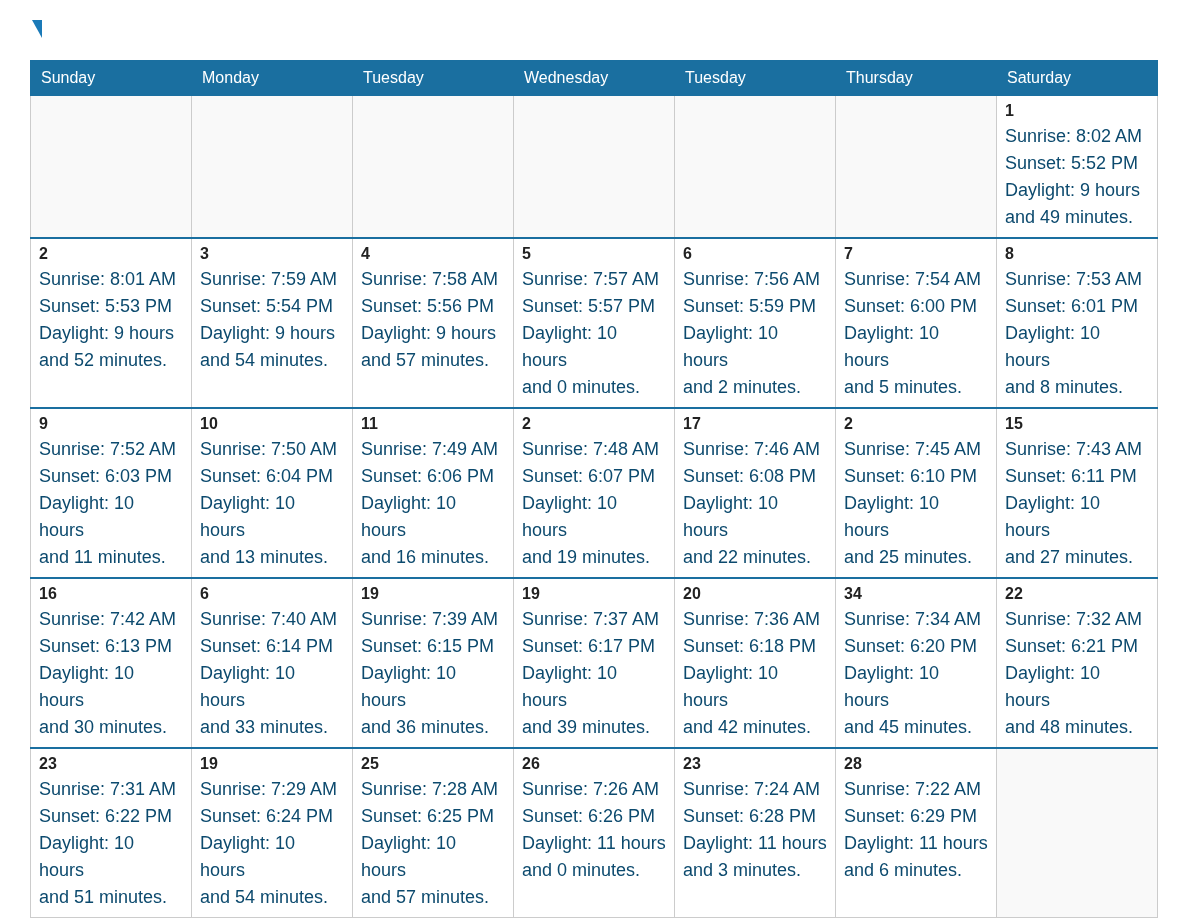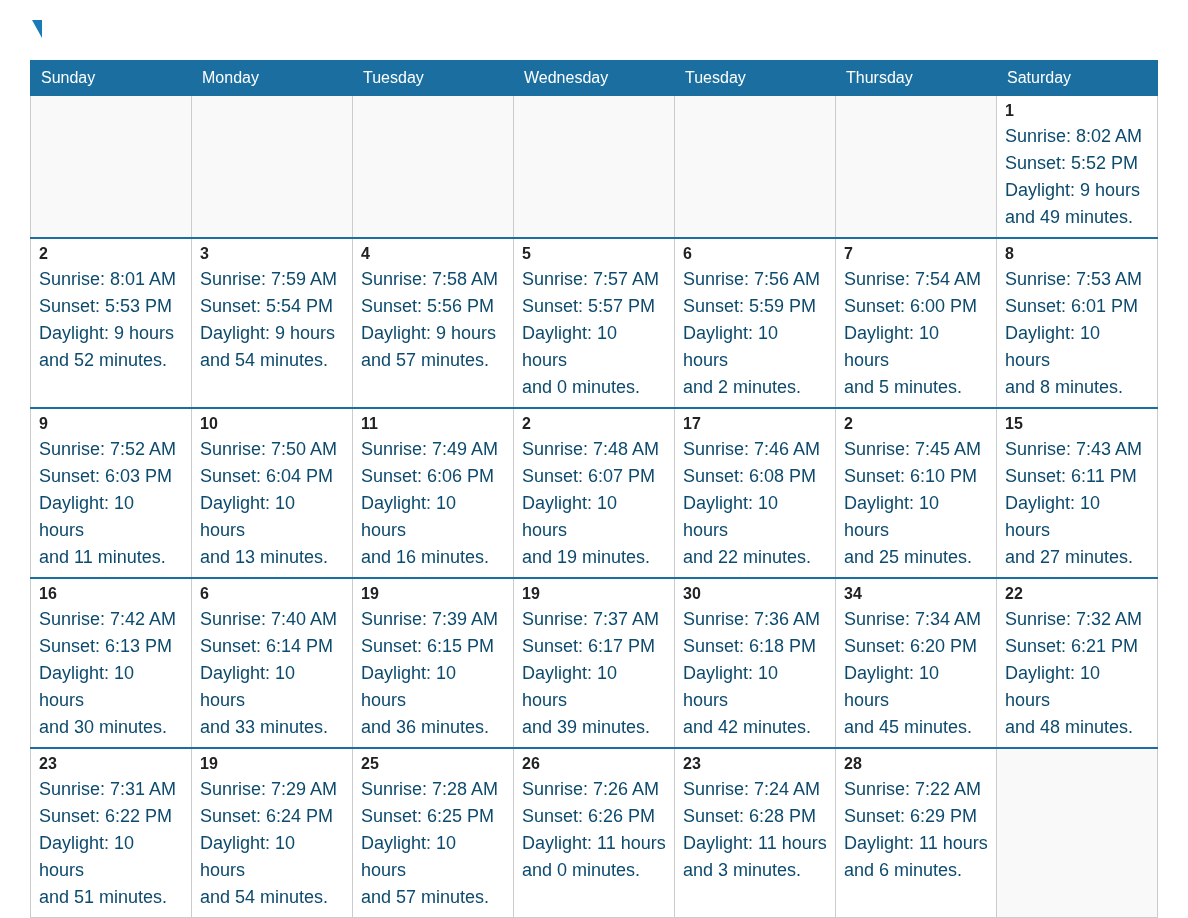--- a/index.html
+++ b/index.html
@@ -214,21 +214,21 @@
         </td>
         <td>
           <span class="day-num">19</span>
           <div class="day-info">Sunrise: 7:39 AM<br>Sunset: 6:15 PM<br>Daylight: 10 hours<br>and 36 minutes.</div>
         </td>
         <td>
           <span class="day-num">19</span>
           <div class="day-info">Sunrise: 7:37 AM<br>Sunset: 6:17 PM<br>Daylight: 10 hours<br>and 39 minutes.</div>
         </td>
         <td>
-          <span class="day-num">30</span>
+          <span class="day-num">20</span>
           <div class="day-info">Sunrise: 7:36 AM<br>Sunset: 6:18 PM<br>Daylight: 10 hours<br>and 42 minutes.</div>
         </td>
         <td>
           <span class="day-num">34</span>
           <div class="day-info">Sunrise: 7:34 AM<br>Sunset: 6:20 PM<br>Daylight: 10 hours<br>and 45 minutes.</div>
         </td>
         <td>
           <span class="day-num">22</span>
           <div class="day-info">Sunrise: 7:32 AM<br>Sunset: 6:21 PM<br>Daylight: 10 hours<br>and 48 minutes.</div>
         </td>

